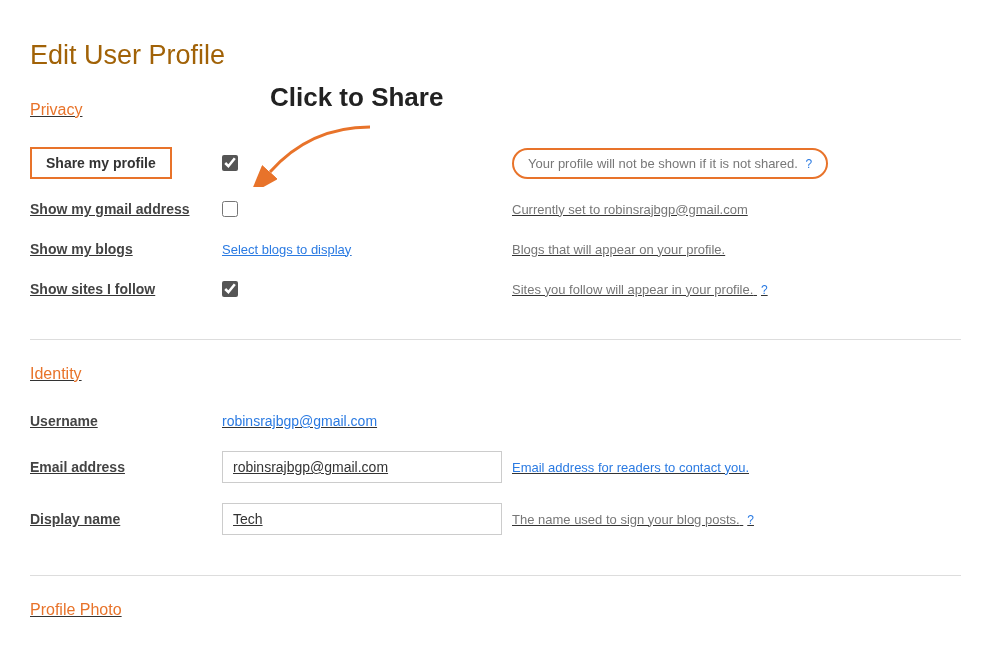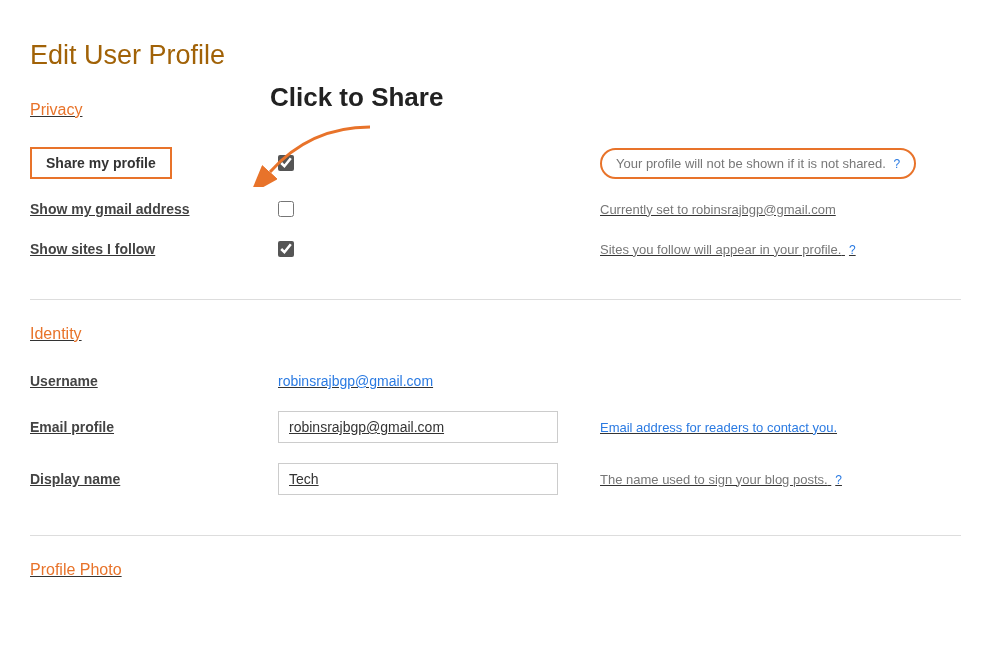--- a/index.html
+++ b/index.html
@@ -40,25 +40,24 @@
       border: none;
       border-top: 1px solid #ddd;
       margin: 25px 0;
     }
 
     .form-row {
       display: flex;
       align-items: center;
       padding: 10px 0;
       min-height: 40px;
-      gap: 32px;
     }
 
     .form-label {
-      width: 216px;
+      width: 192px;
       font-weight: bold;
       color: #444;
       flex-shrink: 0;
     }
 
     .form-control {
       width: 290px;
       flex-shrink: 0;
       display: flex;
       align-items: center;
@@ -188,20 +187,27 @@
     </div>
 
     <div class="form-row">
       <div class="form-label">Show my gmail address</div>
       <div class="form-control">
         <input type="checkbox" style="">
       </div>
       <div class="form-hint">Currently set to robinsrajbgp@gmail.com</div>
     </div>
 
+    <div class="form-row">
+      <div class="form-label">Show my blogs</div>
+      <div class="form-control">
+        <a href="#" class="hint-link">Select blogs to display</a>
+      </div>
+      <div class="form-hint">Blogs that will appear on your profile.</div>
+    </div>
 
     <div class="form-row">
       <div class="form-label">Show sites I follow</div>
       <div class="form-control">
         <input type="checkbox" checked="" style="">
       </div>
       <div class="form-hint">
         <span>Sites you follow will appear in your profile.</span>
         <span class="hint-question">?</span>
       </div>
@@ -214,21 +220,21 @@
     <h2 class="section-title">Identity</h2>
 
     <div class="form-row">
       <div class="form-label">Username</div>
       <div class="form-control">
         <span class="username-value">robinsrajbgp@gmail.com</span>
       </div>
     </div>
 
     <div class="form-row">
-      <div class="form-label">Email profile</div>
+      <div class="form-label">Email address</div>
       <div class="form-control">
         <input type="text" class="text-input" value="robinsrajbgp@gmail.com" style="">
       </div>
       <div class="form-hint">
         <span style="color:#2a7ae2;">Email address for readers to contact you.</span>
       </div>
     </div>
 
     <div class="form-row">
       <div class="form-label">Display name</div>

